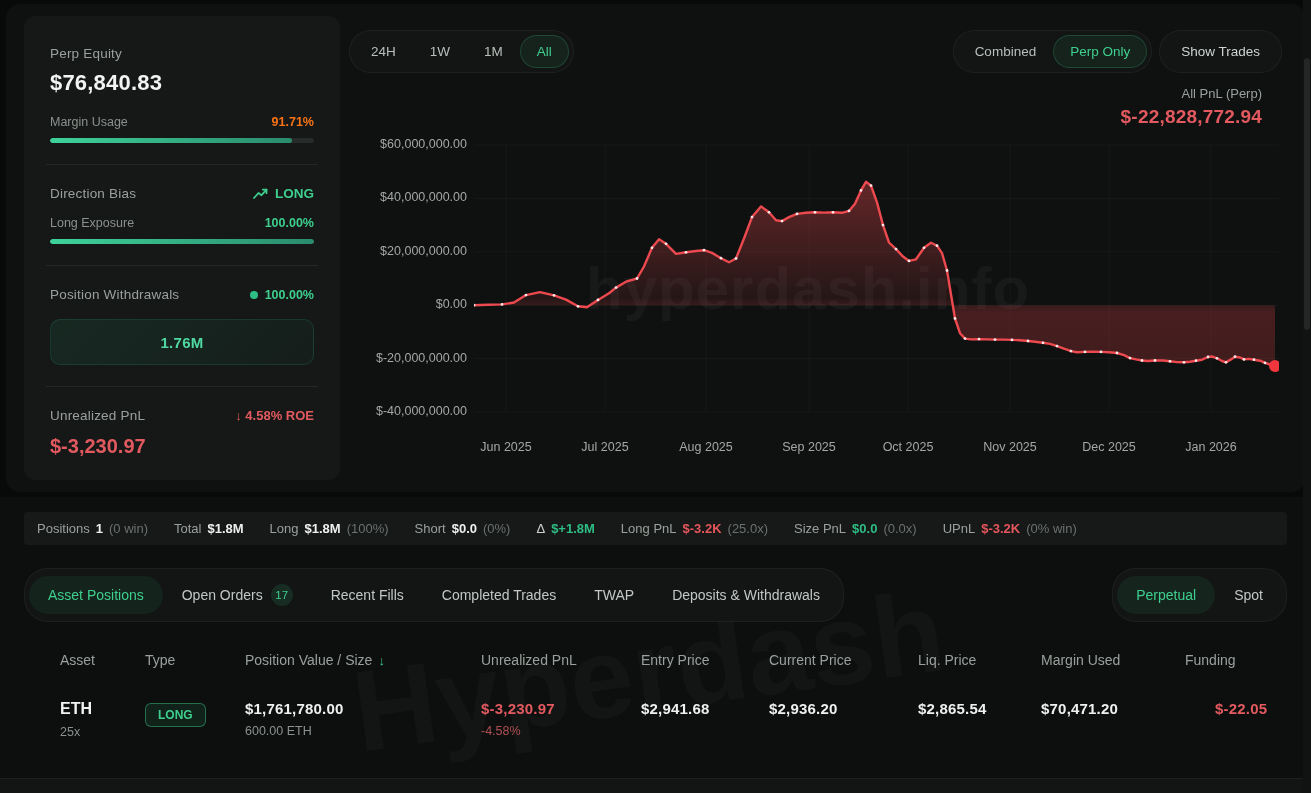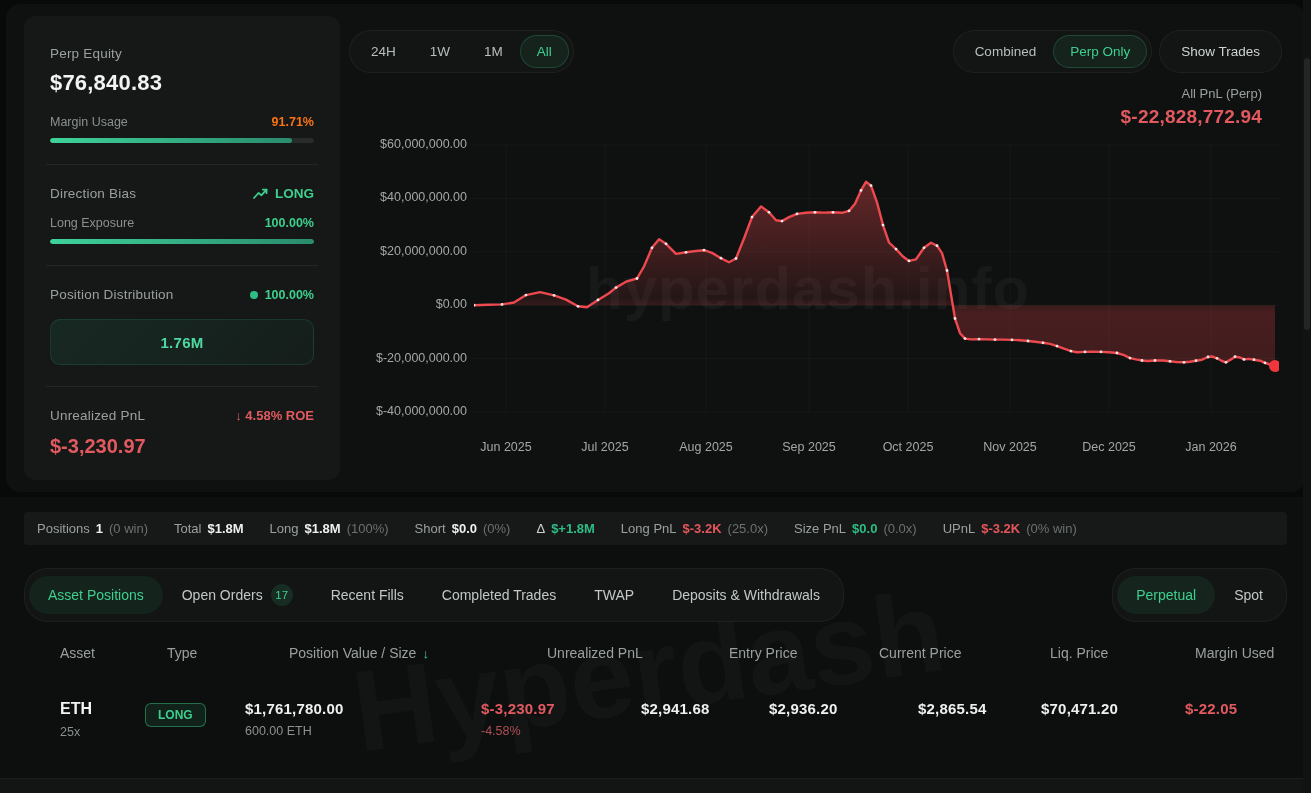--- a/index.html
+++ b/index.html
@@ -78,21 +78,21 @@
 
   .tabs-row { position:absolute; left:24px; right:24px; top:71px; display:flex; justify-content:space-between; }
   .tab-btn { border:none; background:transparent; color:#c3c8c5; font-family:inherit; font-size:14px;
              padding:11px 19px; border-radius:20px; cursor:pointer; display:flex; align-items:center; gap:8px; white-space:nowrap; }
   .tab-btn.active { background:#14231c; color:#3ecf8e; }
   .badge { display:inline-flex; align-items:center; justify-content:center; width:22px; height:22px;
            border-radius:50%; background:rgba(62,207,142,.13); color:#3ecf8e; font-size:11.5px; }
   .mkt-btn.active { background:#16241e; color:#3ecf8e; }
 
   .tbl-grid { display:grid; grid-template-columns:85px 100px 236px 160px 128px 149px 123px 144px auto; align-items:start; }
-  .tbl-header { position:absolute; left:60px; right:24px; top:148px; font-size:14px; color:#9aa09c;gap:22px; }
+  .tbl-header { position:absolute; left:60px; right:24px; top:155px; font-size:14px; color:#9aa09c; }
   .th { display:flex; align-items:center; gap:6px; cursor:pointer; }
   .sort-ic { color:#3ecf8e; font-size:13px; }
   .tbl-row { position:absolute; left:60px; right:24px; top:203px; cursor:pointer; }
   .cell-main { font-size:15px; font-weight:600; color:#eef0ef; letter-spacing:.2px; }
   .cell-sub { font-size:12.5px; color:#8b918d; margin-top:7px; }
   .asset-name { font-size:16px; font-weight:700; color:#f2f4f3; }
   .long-badge { display:inline-block; margin-top:3px; padding:4px 12px; border-radius:6px; font-size:12px; font-weight:600;
                 color:#3ecf8e; background:rgba(62,207,142,.10); border:1px solid rgba(62,207,142,.45); }
   .sub-red { color:#b05055; }
   .hr-bottom { position:absolute; left:0; right:0; top:281px; border:none; border-top:1px solid rgba(255,255,255,.07); }
@@ -137,21 +137,21 @@
         <span class="lbl-sm">Long Exposure</span>
         <span class="pct-val green">100.00%</span>
       </div>
       <div class="bar-track">
         <div class="bar-fill" style="width:100%;"></div>
       </div>
 
       <hr class="divider">
 
       <div class="row-between">
-        <span class="lbl">Position Distribution</span>
+        <span class="lbl">Position Withdrawals</span>
         <span class="pct-val green" style="display:flex;align-items:center;">
           <span class="dot"></span>
           <span>100.00%</span>
         </span>
       </div>
       <div class="dist-box">
         <span>1.76M</span>
       </div>
 
       <hr class="divider">
@@ -409,21 +409,21 @@
         <div class="cell-sub">600.00 ETH</div>
       </div>
       <div>
         <div class="cell-main c-red" style="color:#e25a60;">$-3,230.97</div>
         <div class="cell-sub sub-red">-4.58%</div>
       </div>
       <div class="cell-main">$2,941.68</div>
       <div class="cell-main">$2,936.20</div>
       <div class="cell-main">$2,865.54</div>
       <div class="cell-main">$70,471.20</div>
-      <div class="cell-main" style="color:#e25a60;">$-22.05</div>
+      <div class="cell-main" style="color:#e25a60;margin-left:30px;">$-22.05</div>
     </div>
 
     <hr class="hr-bottom">
     <div class="footer-strip"></div>
   </div>
 
   <div class="scrollbar">
     <div class="scroll-thumb"></div>
   </div>
 

